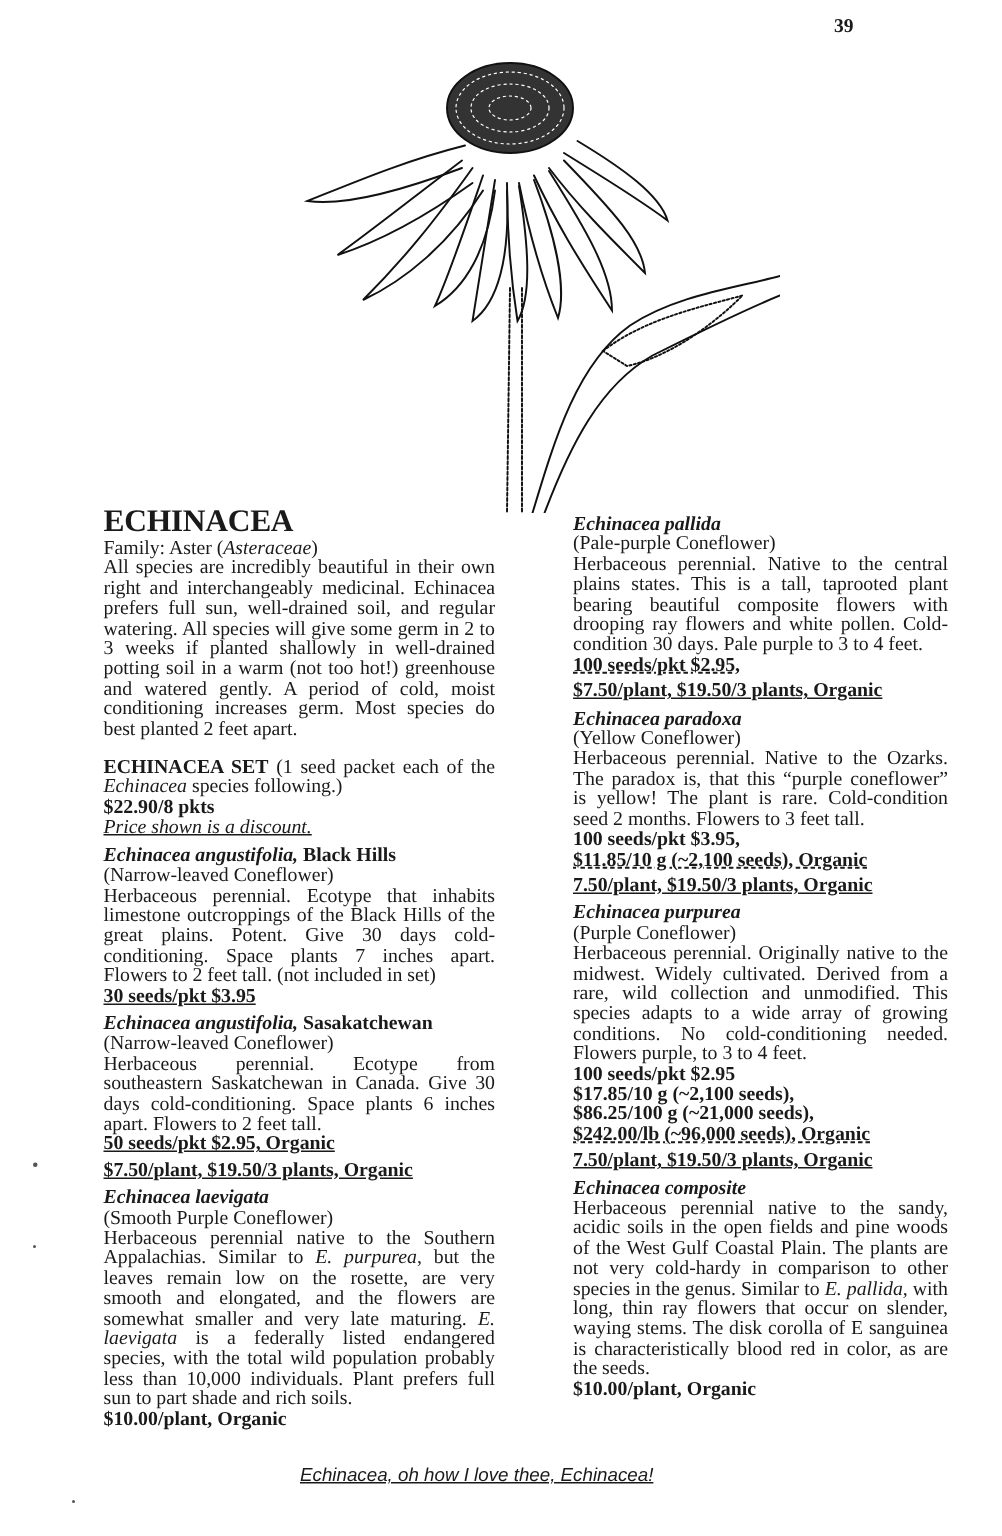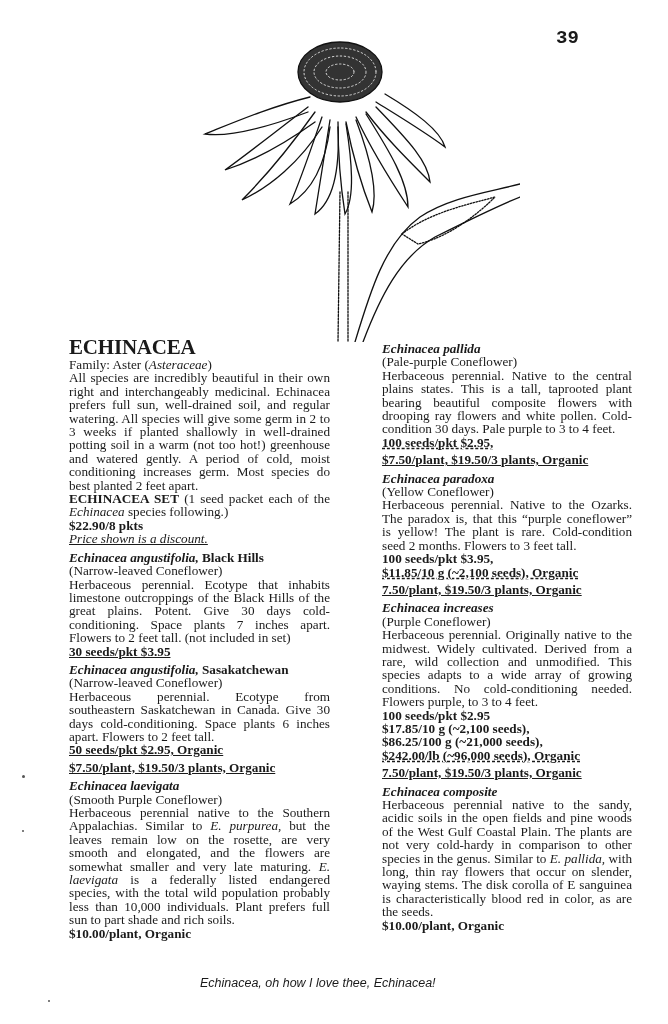--- a/index.html
+++ b/index.html
@@ -2,42 +2,42 @@
 <html><head>
 <meta charset="utf-8">
 <style>
   html, body { margin: 0; padding: 0; background: #ffffff; }
   body {
     width: 668px; height: 1024px; position: relative; overflow: hidden;
     font-family: "Liberation Serif", "DejaVu Serif", serif;
     color: #1a1a1a;
   }
   .page-number {
-    position: absolute; left: 556px; top: 27px;
-    font-family: Liberation Mono, monospace; font-weight: bold; font-size: 19px;
+    position: absolute; left: 556px; top: 9px;
+    font-family: Liberation Serif, serif; font-weight: bold; font-size: 13px;
   }
   .illustration { position: absolute; left: 180px; top: 12px; width: 340px; height: 330px; }
   .col { position: absolute; top: 330px; font-size: 13.2px; line-height: 13.4px; text-align: justify; }
   .col-left { left: 69px; width: 261px; }
   .col-right { left: 351px; width: 250px; top: 342px; margin-left: 31px; }
   .heading {
     font-weight: bold; font-size: 21px; line-height: 22px; margin-top: 6px; letter-spacing: -0.2px;
   }
   .it { font-style: italic; }
   .b { font-weight: bold; }
   .species { font-weight: bold; font-style: italic; margin-top: 5px; }
   .price { font-weight: bold; }
   .price-u { font-weight: bold; text-decoration: underline; }
   .price-u-dash { font-weight: bold; text-decoration: underline dashed; }
   .gap { margin-top: 4px; }
   .it-u { font-style: italic; text-decoration: underline; }
   p { margin: 0; }
   .footer {
     position: absolute; left: 200px; top: 976px; width: 300px; text-align: left;
-    font-family: "Liberation Sans", sans-serif; font-style: italic; font-size: 12.5px;
+    font-family: "Liberation Sans", sans-serif; font-style: italic; font-size: 12.5px; text-decoration: underline;
   }
   .speck { position: absolute; width: 3px; height: 3px; border-radius: 50%; background: #555; }
 </style>
 </head>
 <body>
 
 <div class="page-number">39</div>
 
 <svg class="illustration" viewBox="0 0 340 330">
   <g fill="none" stroke="#111" stroke-width="1.3" stroke-linecap="round">
@@ -63,21 +63,21 @@
     <ellipse cx="160" cy="60" rx="26" ry="16" fill="none" stroke="#fff" stroke-width="0.8" stroke-dasharray="1.5 2.5"></ellipse>
     <ellipse cx="160" cy="60" rx="14" ry="8" fill="none" stroke="#fff" stroke-width="0.8" stroke-dasharray="1.5 2.5"></ellipse>
   </g>
 </svg>
 
 <div class="col col-left">
   <div class="heading">ECHINACEA</div>
   <p><span>Family: Aster (</span><span class="it">Asteraceae</span><span>)</span></p>
   <p>All species are incredibly beautiful in their own right and interchangeably medicinal. Echinacea prefers full sun, well-drained soil, and regular watering. All species will give some germ in 2 to 3 weeks if planted shallowly in well-drained potting soil in a warm (not too hot!) greenhouse and watered gently. A period of cold, moist conditioning increases germ. Most species do best planted 2 feet apart.</p>
 
-  <div class="gap" style="margin-top:0">
+  <div class="gap" style="margin-top:12px">
     <p><span class="b">ECHINACEA SET</span><span> (1 seed packet each of the </span><span class="it">Echinacea</span><span> species following.)</span></p>
     <p class="price">$22.90/8 pkts</p>
     <p class="it-u">Price shown is a discount.</p>
   </div>
 
   <div>
     <p class="species"><span>Echinacea angustifolia,</span><span style="font-style:normal"> Black Hills</span></p>
     <p>(Narrow-leaved Coneflower)</p>
     <p>Herbaceous perennial. Ecotype that inhabits limestone outcroppings of the Black Hills of the great plains. Potent. Give 30 days cold-conditioning. Space plants 7 inches apart. Flowers to 2 feet tall. (not included in set)</p>
     <p class="price-u">30 seeds/pkt $3.95</p>
@@ -111,21 +111,21 @@
   <div>
     <p class="species">Echinacea paradoxa</p>
     <p>(Yellow Coneflower)</p>
     <p>Herbaceous perennial. Native to the Ozarks. The paradox is, that this “purple coneflower” is yellow! The plant is rare. Cold-condition seed 2 months. Flowers to 3 feet tall.</p>
     <p class="price">100 seeds/pkt $3.95,</p>
     <p class="price-u-dash">$11.85/10 g (~2,100 seeds), Organic</p>
     <p class="price-u gap">7.50/plant, $19.50/3 plants, Organic</p>
   </div>
 
   <div>
-    <p class="species">Echinacea increases</p>
+    <p class="species">Echinacea purpurea</p>
     <p>(Purple Coneflower)</p>
     <p>Herbaceous perennial. Originally native to the midwest. Widely cultivated. Derived from a rare, wild collection and unmodified. This species adapts to a wide array of growing conditions. No cold-conditioning needed. Flowers purple, to 3 to 4 feet.</p>
     <p class="price">100 seeds/pkt $2.95</p>
     <p class="price">$17.85/10 g (~2,100 seeds),</p>
     <p class="price">$86.25/100 g (~21,000 seeds),</p>
     <p class="price-u-dash">$242.00/lb (~96,000 seeds), Organic</p>
     <p class="price-u gap">7.50/plant, $19.50/3 plants, Organic</p>
   </div>
 
   <div>

